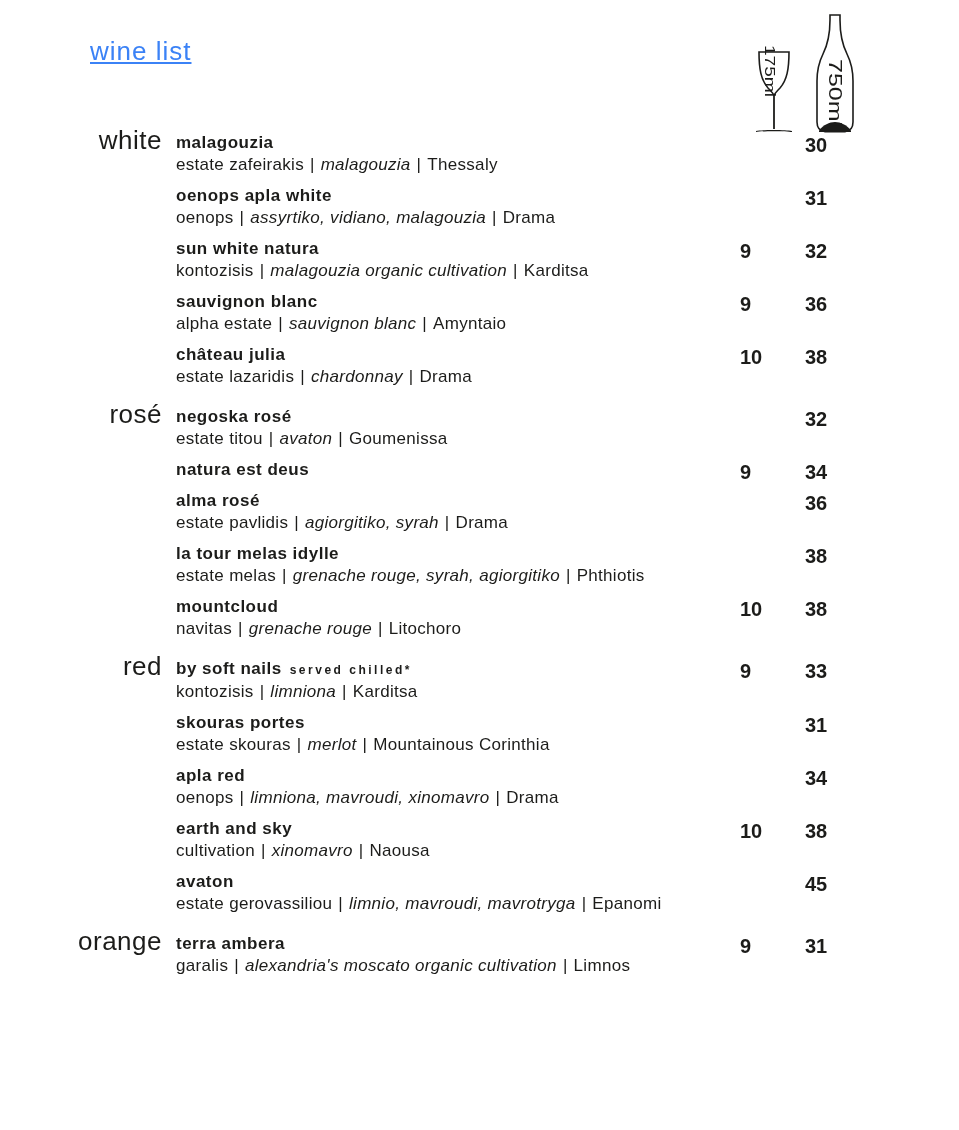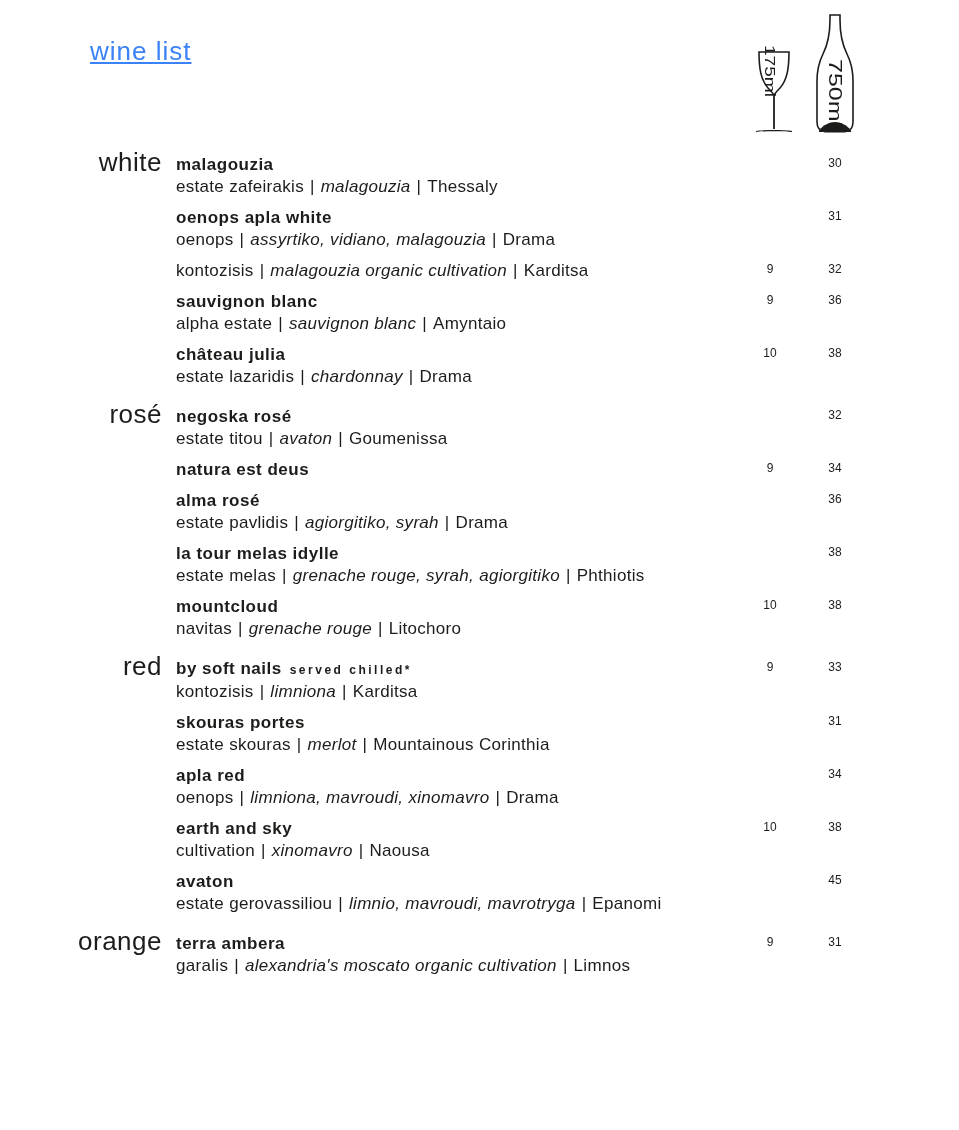--- a/index.html
+++ b/index.html
@@ -18,36 +18,36 @@
     text-decoration: underline;
   }
   .icon-wrap { position: absolute; }
   .icon-wrap svg { overflow: visible; display: block; }
   .glass-wrap  { left: 748px; top: 50px; }
   .bottle-wrap { left: 810px; top: 13px; }
   svg text {
     font-family: "Liberation Sans", sans-serif;
     fill: #1c1c1a;
   }
-  .menu { position: absolute; top: 154px; left: 0; width: 959px; }
+  .menu { position: absolute; top: 132px; left: 0; width: 959px; }
   .section { position: relative; padding-left: 176px; margin-bottom: 18px; }
   .section-label {
     position: absolute; left: 0; top: -7px; width: 162px;
     text-align: right; font-size: 26px; font-weight: 400;
     letter-spacing: 0.5px; color: #1c1c1a; white-space: nowrap;
   }
   .entry { position: relative; margin-bottom: 9px; }
   .name-line { font-size: 17px; line-height: 22px; font-weight: 700; letter-spacing: 0.5px; }
   .note { font-size: 12px; font-weight: 700; letter-spacing: 2.5px; margin-left: 8px; }
   .desc { font-size: 17px; line-height: 22px; font-weight: 400; letter-spacing: 0.3px; }
   .desc em { font-style: italic; }
   .sep { margin: 0 6px; }
   .p-glass, .p-bottle {
-    position: absolute; top: 2px; width: 60px; text-align: center;
-    font-size: 12px; font-weight: 400; letter-spacing: 0;
+    position: absolute; top: 2px; width: 60px; 
+    font-size: 20px; font-weight: 700; letter-spacing: 0;
   }
   .p-glass  { left: 564px; }
   .p-bottle { left: 629px; }
 </style>
 </head>
 <body>
 
 <div>
 
   <div class="page-title">wine list</div>
@@ -82,20 +82,21 @@
       </div>
 
       <div class="entry">
         <div class="name-line"><span>oenops apla white</span></div>
         <div class="desc"><span>oenops</span><span class="sep">|</span><em>assyrtiko, vidiano, malagouzia</em><span class="sep">|</span><span>Drama</span></div>
         <span class="p-glass"></span>
         <span class="p-bottle">31</span>
       </div>
 
       <div class="entry">
+        <div class="name-line"><span>sun white natura</span></div>
         <div class="desc"><span>kontozisis</span><span class="sep">|</span><em>malagouzia organic cultivation</em><span class="sep">|</span><span>Karditsa</span></div>
         <span class="p-glass">9</span>
         <span class="p-bottle">32</span>
       </div>
 
       <div class="entry">
         <div class="name-line"><span>sauvignon blanc</span></div>
         <div class="desc"><span>alpha estate</span><span class="sep">|</span><em>sauvignon blanc</em><span class="sep">|</span><span>Amyntaio</span></div>
         <span class="p-glass">9</span>
         <span class="p-bottle">36</span>

